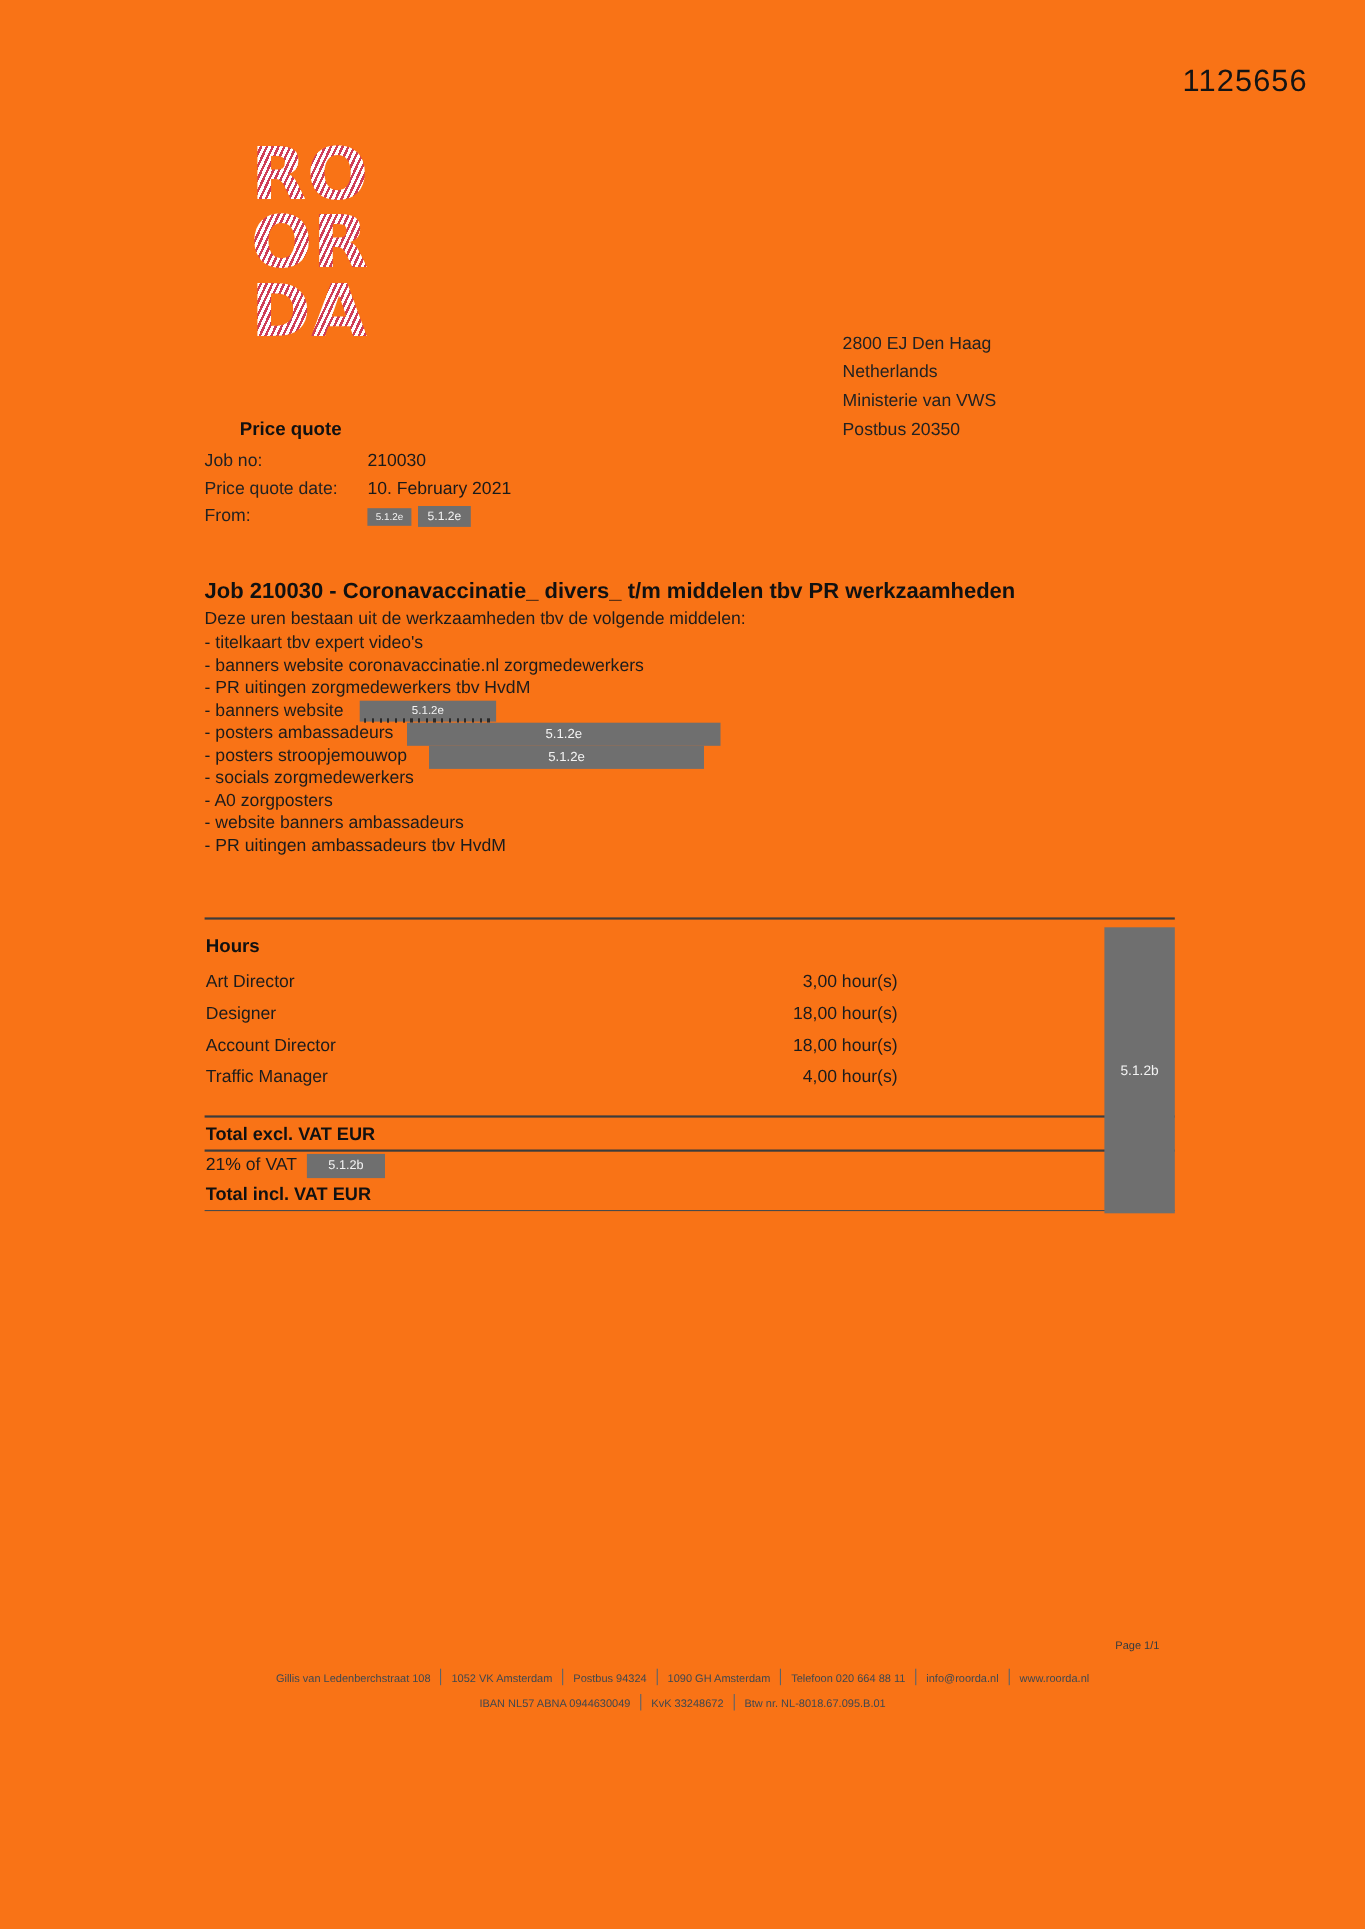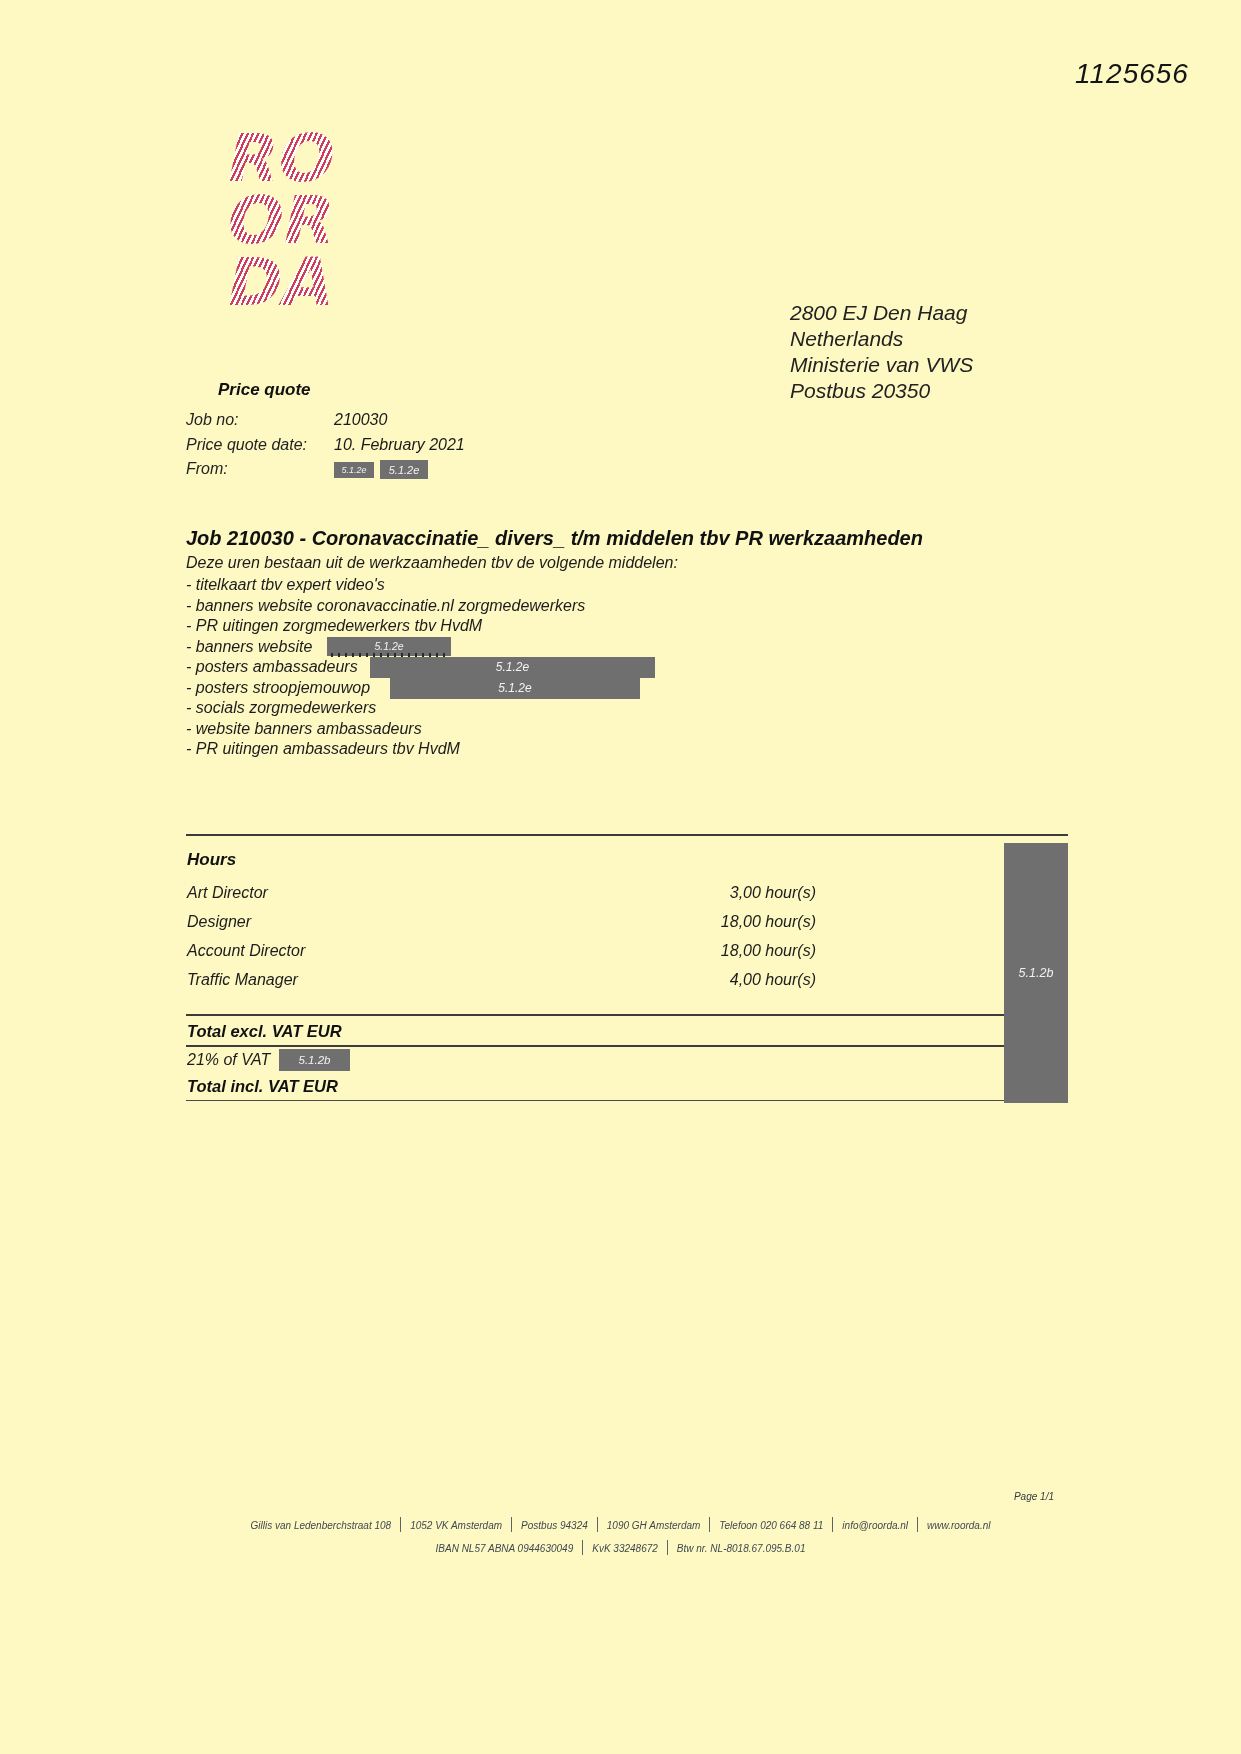--- a/index.html
+++ b/index.html
@@ -1,29 +1,29 @@
 <!DOCTYPE html>
 <html><head>
 <meta charset="utf-8">
 <style>
   html,body{margin:0;padding:0;background:#ffffff;}
   .page{
-    position:relative;width:1241px;height:1754px;background:#fef9c3;
-    font-family:"Liberation Sans",sans-serif;color:#1c1c1c;overflow:hidden;font-style:italic;
+    position:relative;width:1241px;height:1754px;background:#f97316;
+    font-family:"Liberation Sans",sans-serif;color:#1c1c1c;overflow:hidden;
   }
   .docnum{position:absolute;left:1075px;top:58px;font-size:28px;letter-spacing:1px;color:#141414;}
   
   .logo{position:absolute;left:228px;top:128px;line-height:62px;}
   .logo-line{
     font-family:"DejaVu Sans",sans-serif;font-weight:800;font-size:66px;letter-spacing:0px;
     background:repeating-linear-gradient(115deg,#cf3e58 0px,#cf3e58 2.2px,#ffffff 2.2px,#ffffff 4.8px);
     -webkit-background-clip:text;background-clip:text;color:transparent;
     text-shadow:none;
   }
-  .recipient{position:absolute;left:790px;top:300px;font-size:21px;line-height:26px;color:#222;}
+  .recipient{position:absolute;left:766px;top:300px;font-size:16px;line-height:26px;color:#222;}
   .pq-heading{position:absolute;left:186px;top:380px;font-size:17px;font-weight:bold;color:#111;margin-left:32px;}
   .meta{position:absolute;left:186px;top:408px;font-size:16px;}
   .meta-row{position:absolute;left:0;white-space:nowrap;}
   .meta-label{display:inline-block;width:148px;color:#222;}
   .meta-value{color:#1a1a1a;}
   .redbox{
     display:inline-flex;align-items:center;justify-content:center;
     background:#6f6f6f;color:#f4f4f4;vertical-align:middle;
   }
   .rb-abs{position:absolute;display:flex;align-items:center;justify-content:center;
@@ -99,20 +99,21 @@
       </div>
       <div class="li">
         <span>- posters ambassadeurs</span>
         <span class="rb-abs" style="left:184px;top:0px;width:285px;height:21px;font-size:12px;">5.1.2e</span>
       </div>
       <div class="li">
         <span>- posters stroopjemouwop</span>
         <span class="rb-abs" style="left:204px;top:0px;width:250px;height:21px;font-size:12px;">5.1.2e</span>
       </div>
       <div class="li"><span>- socials zorgmedewerkers</span></div>
+      <div class="li"><span>- A0 zorgposters</span></div>
       <div class="li"><span>- website banners ambassadeurs</span></div>
       <div class="li"><span>- PR uitingen ambassadeurs tbv HvdM</span></div>
     </div>
   </div>
 
   <div class="rule" style="top:834px;"></div>
 
   <div class="hours-heading">Hours</div>
 
   <div class="hrow" style="top:884px;">

